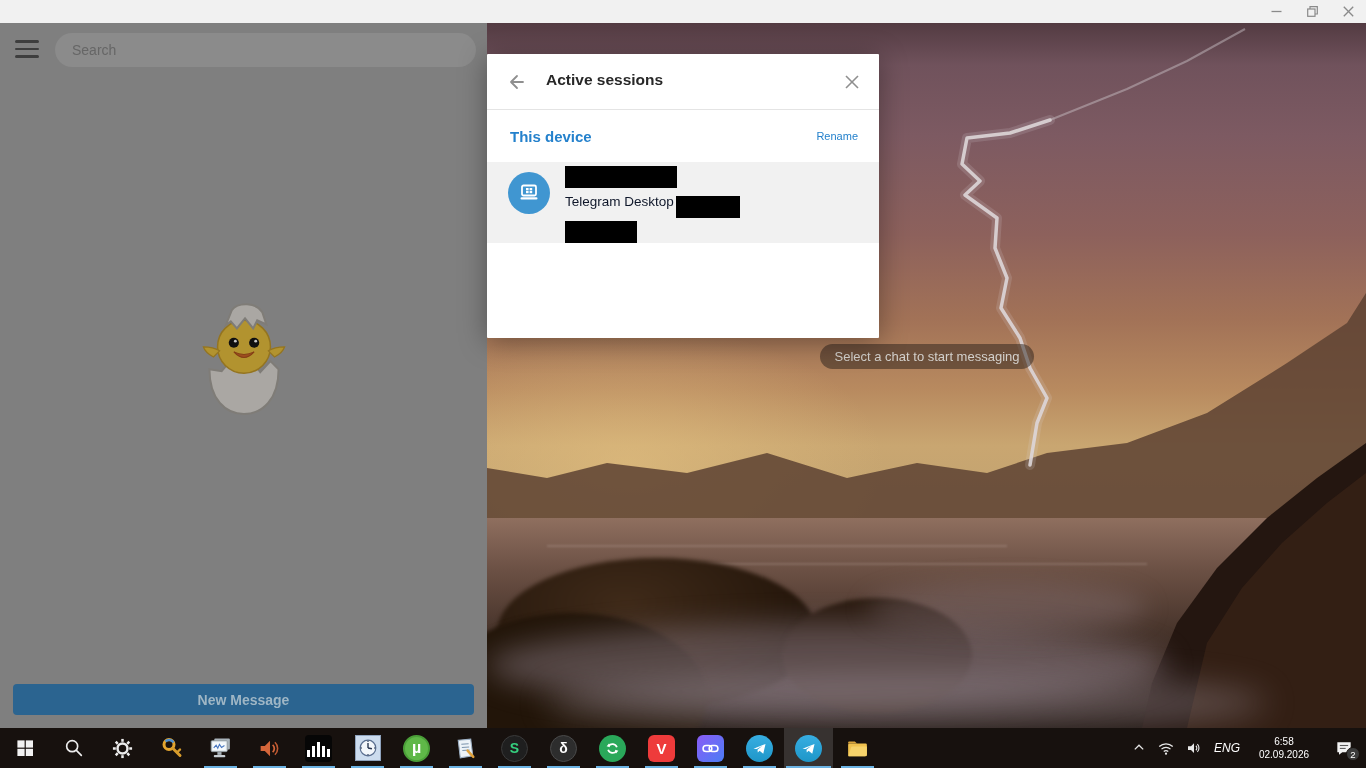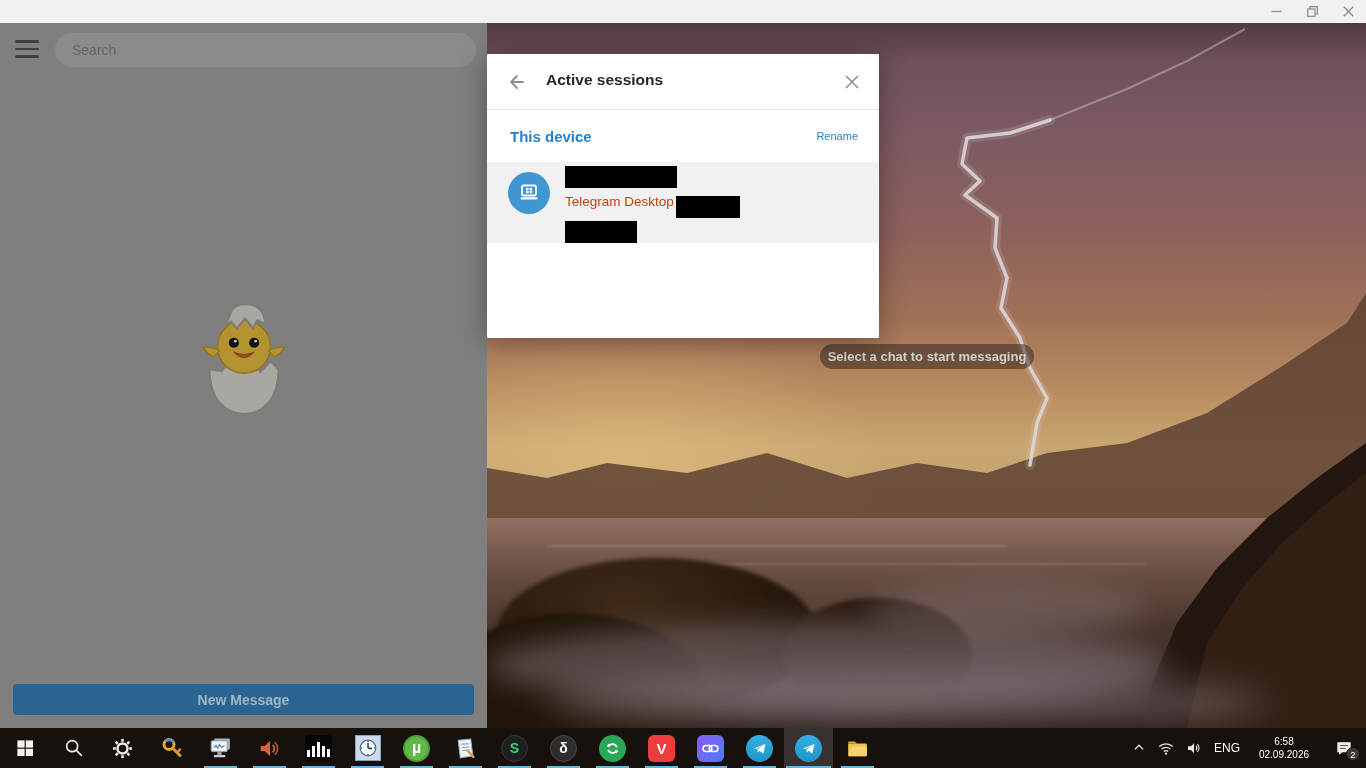--- a/index.html
+++ b/index.html
@@ -38,58 +38,58 @@
     background:linear-gradient(180deg,#8f6f5f 0%,#6b5044 25%,#46332a 55%,#2a1c15 85%,#1c120c 100%); }
   .sea-streak { position:absolute; height:2px; background:rgba(215,195,185,.22); filter:blur(1px); }
   .boulder { position:absolute; border-radius:50%; }
   .rock-ridge { position:absolute; left:0; top:0; width:879px; height:705px; background:#241610;
     clip-path:polygon(879px 420px,830px 455px,780px 495px,730px 545px,690px 600px,665px 660px,655px 705px,879px 705px); }
   .rock-ridge2 { position:absolute; left:0; top:0; width:879px; height:705px; background:#3a2417; opacity:.7;
     clip-path:polygon(879px 450px,840px 480px,795px 520px,755px 565px,720px 620px,700px 705px,879px 705px); }
   .mist { position:absolute; border-radius:50%; }
   .bolt-svg { position:absolute; left:0; top:0; }
   .chat-pill { position:absolute; left:333px; top:321px; width:214px; height:25px; border-radius:13px;
-    background:rgba(35,28,22,.48); color:#d3d0cc; font-size:13px; font-weight:700; display:flex; align-items:center; justify-content:center; }
+    background:rgba(35,28,22,.48); color:#d3d0cc; font-size:13px; font-weight:400; display:flex; align-items:center; justify-content:center; }
 
   
   .dialog { position:absolute; left:487px; top:54px; width:392px; height:284px; background:#fff; border-radius:1px;
     box-shadow:0 4px 28px rgba(0,0,0,.35); z-index:30; overflow:hidden; }
   .dlg-header { position:absolute; left:0; top:0; width:100%; height:55px; display:flex; align-items:center; }
   .dlg-back { position:absolute; left:16px; top:15px; width:26px; height:26px; display:flex; align-items:center; justify-content:center; cursor:pointer; }
   .dlg-title { position:absolute; left:59px; top:17px; font-size:15.5px; font-weight:700; color:#282828; }
   .dlg-close { position:absolute; right:14px; top:15px; width:26px; height:26px; display:flex; align-items:center; justify-content:center; cursor:pointer; }
   .dlg-divider { position:absolute; left:0; top:55px; width:100%; height:1px; background:#e4e4e4; }
   .dlg-subrow { position:absolute; left:1px; top:56px; width:100%; height:52px; display:flex; align-items:center; justify-content:space-between; padding:0 22px; }
   .this-device { font-size:15px; font-weight:700; color:#2481cc; }
   .rename { font-size:11px; color:#2481cc; cursor:pointer; }
   .session-row { position:absolute; left:0; top:108px; width:100%; height:81px; background:#f1f1f1; }
   .session-icon { position:absolute; left:21px; top:10px; width:42px; height:42px; border-radius:50%; background:#4096d1; display:flex; align-items:center; justify-content:center; }
   .redact { position:absolute; background:#000; }
   .r1 { left:78px; top:4px; width:112px; height:22px; }
-  .app-line { position:absolute; left:78px; top:32px; font-size:13.5px; color:#c2410c; white-space:nowrap; }
+  .app-line { position:absolute; left:78px; top:32px; font-size:13.5px; color:#0f172a; white-space:nowrap; }
   .r2 { left:189px; top:34px; width:64px; height:22px; }
   .r3 { left:78px; top:59px; width:72px; height:22px; }
   .dlg-info { position:absolute; left:22px; top:204px; width:348px; font-size:13.5px; line-height:18.5px; color:#9a9a9a; }
 
   
   .taskbar { position:absolute; left:0; top:728px; width:1366px; height:40px; background:#17110e; z-index:50; display:flex; }
   .tb-icons { display:flex; }
   .tb-slot { position:relative; width:49px; height:40px; display:flex; align-items:center; justify-content:center; cursor:pointer; }
   .tb-slot.run::after { content:""; position:absolute; left:8px; right:8px; bottom:0; height:2.5px; background:#6cb3e3; }
   .tb-slot.active { background:rgba(255,255,255,.14); }
   .tb-slot.active::after { left:2px; right:2px; }
   .badge-circle { width:27px; height:27px; border-radius:50%; display:flex; align-items:center; justify-content:center; color:#fff; font-weight:700; }
   .badge-square { width:27px; height:27px; border-radius:6px; display:flex; align-items:center; justify-content:center; color:#fff; font-weight:700; }
   .eq-box { width:27px; height:27px; border-radius:4px; background:#060606; display:flex; align-items:flex-end; justify-content:center; gap:2px; padding-bottom:5px; }
   .eq-box i { display:block; width:3px; background:#fff; }
   .clock-box { width:26px; height:26px; background:#ccdcee; border:1px solid #8fa3bd; display:flex; align-items:center; justify-content:center; }
 
   .tray { position:absolute; right:0; top:0; height:40px; display:flex; align-items:center; }
   .tray-item { height:40px; display:flex; align-items:center; justify-content:center; cursor:pointer; }
-  .tray-lang { width:38px; color:#fff; font-size:12px; }
+  .tray-lang { width:38px; color:#fff; font-size:12px;font-style:italic; }
   .tray-clock { width:76px; flex-direction:column; line-height:13px; color:#fff; font-size:10px; text-align:center; }
   .tray-notif { width:44px; position:relative; }
   .notif-badge { position:absolute; right:6px; bottom:7px; width:14px; height:14px; border-radius:50%; background:#3b3b3b; border:1px solid #17110e; color:#fff; font-size:9.5px; display:flex; align-items:center; justify-content:center; }
 </style>
 </head>
 <body>
 
 <div class="screen">
 
   <div class="titlebar">

